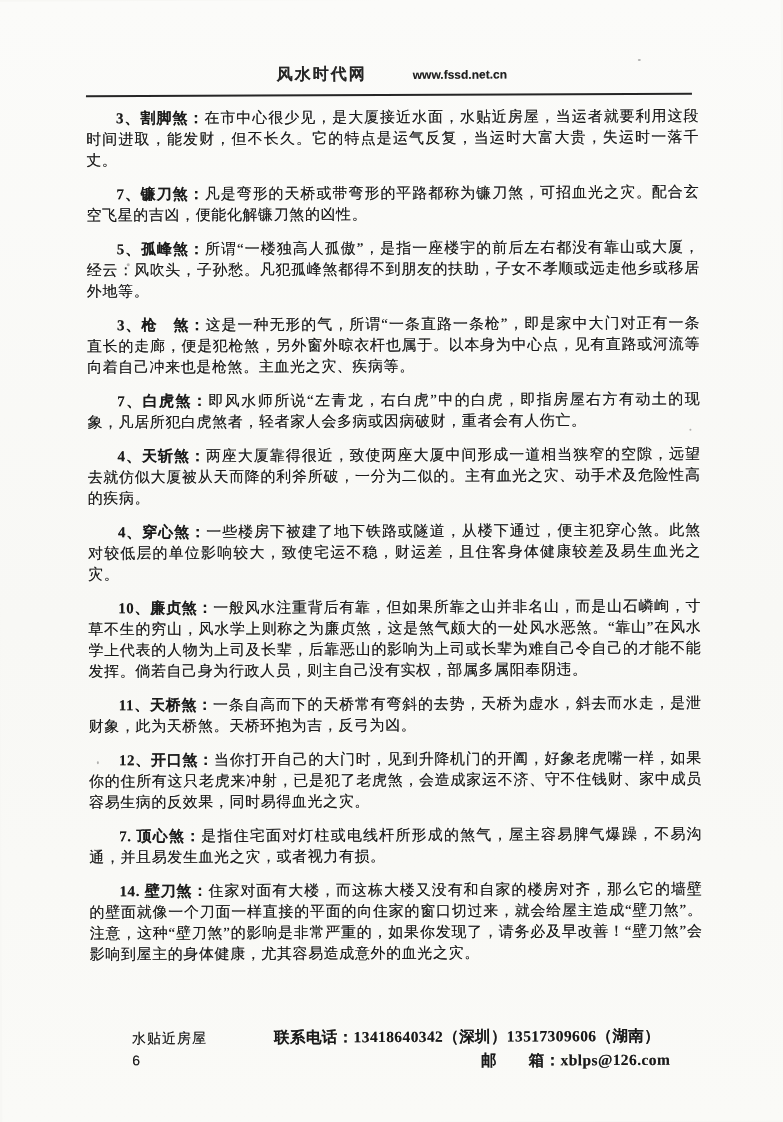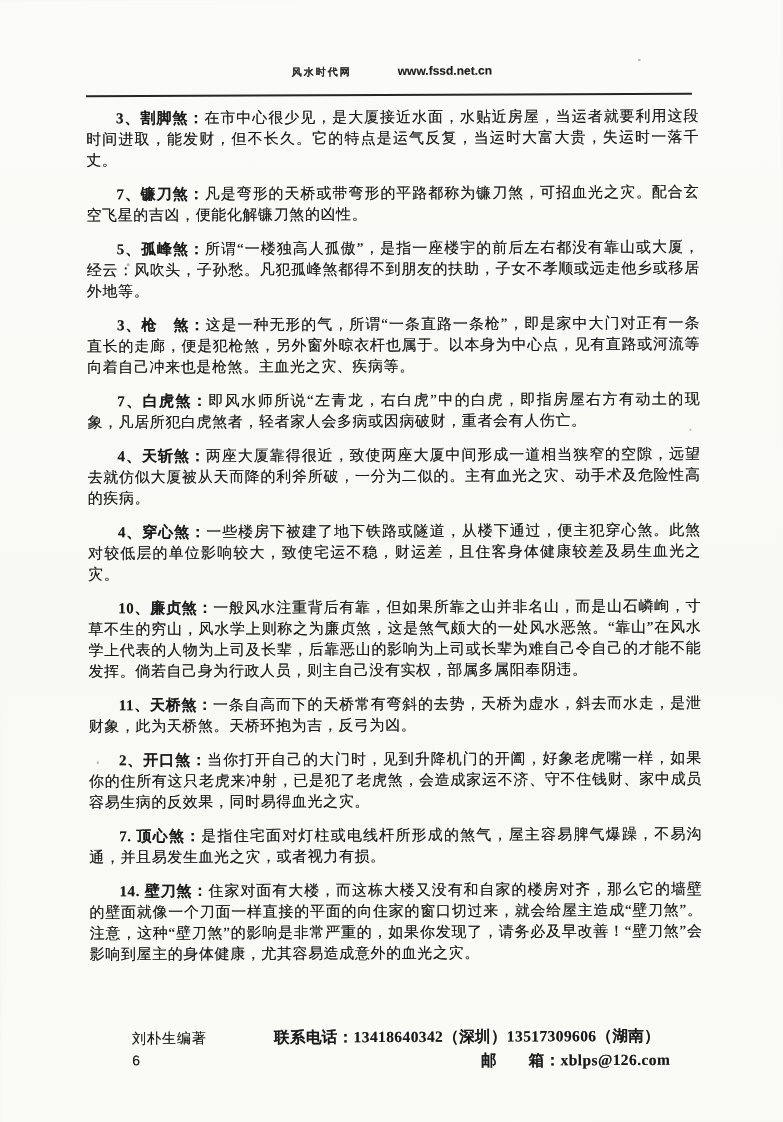--- a/index.html
+++ b/index.html
@@ -15,21 +15,21 @@
     background: linear-gradient(180deg, #fbfbf9 0%, #f8f8f5 55%, #fafaf7 100%);
     color: #1c1c1c;
     transform: rotate(-0.25deg);
   }
   
   .header {
     position: absolute; top: 64px; left: 90px; width: 608px;
     display: flex; justify-content: center; align-items: baseline; gap: 46px;
   }
   .site-name {
-    font-size: 10px; letter-spacing: 2px; font-weight: 600;
+    font-size: 16px; letter-spacing: 2px; font-weight: 600;
     color: #262626; text-shadow: 0 0 0.6px rgba(30,30,30,.55);
   }
   .site-url {
     font-family: "Liberation Sans", sans-serif;
     font-size: 12px; font-weight: bold; color: #1f1f1f;
     text-shadow: 0 0 0.6px rgba(30,30,30,.5);
   }
   .header-rule {
     position: absolute; top: 94px; left: 88px; width: 606px; height: 0;
     border-top: 2.5px solid #262626;
@@ -81,27 +81,27 @@
   <div class="content">
     <p class="para"><b class="lbl">3、割脚煞：</b><span>在市中心很少见，是大厦接近水面，水贴近房屋，当运者就要利用这段时间进取，能发财，但不长久。它的特点是运气反复，当运时大富大贵，失运时一落千丈。</span></p>
     <p class="para"><b class="lbl">7、镰刀煞：</b><span>凡是弯形的天桥或带弯形的平路都称为镰刀煞，可招血光之灾。配合玄空飞星的吉凶，便能化解镰刀煞的凶性。</span></p>
     <p class="para"><b class="lbl">5、孤峰煞：</b><span>所谓“一楼独高人孤傲”，是指一座楼宇的前后左右都没有靠山或大厦，经云：风吹头，子孙愁。凡犯孤峰煞都得不到朋友的扶助，子女不孝顺或远走他乡或移居外地等。</span></p>
     <p class="para"><b class="lbl">3、枪　煞：</b><span>这是一种无形的气，所谓“一条直路一条枪”，即是家中大门对正有一条直长的走廊，便是犯枪煞，另外窗外晾衣杆也属于。以本身为中心点，见有直路或河流等向着自己冲来也是枪煞。主血光之灾、疾病等。</span></p>
     <p class="para"><b class="lbl">7、白虎煞：</b><span>即风水师所说“左青龙，右白虎”中的白虎，即指房屋右方有动土的现象，凡居所犯白虎煞者，轻者家人会多病或因病破财，重者会有人伤亡。</span></p>
     <p class="para"><b class="lbl">4、天斩煞：</b><span>两座大厦靠得很近，致使两座大厦中间形成一道相当狭窄的空隙，远望去就仿似大厦被从天而降的利斧所破，一分为二似的。主有血光之灾、动手术及危险性高的疾病。</span></p>
     <p class="para"><b class="lbl">4、穿心煞：</b><span>一些楼房下被建了地下铁路或隧道，从楼下通过，便主犯穿心煞。此煞对较低层的单位影响较大，致使宅运不稳，财运差，且住客身体健康较差及易生血光之灾。</span></p>
     <p class="para"><b class="lbl">10、廉贞煞：</b><span>一般风水注重背后有靠，但如果所靠之山并非名山，而是山石嶙峋，寸草不生的穷山，风水学上则称之为廉贞煞，这是煞气颇大的一处风水恶煞。“靠山”在风水学上代表的人物为上司及长辈，后靠恶山的影响为上司或长辈为难自己令自己的才能不能发挥。倘若自己身为行政人员，则主自己没有实权，部属多属阳奉阴违。</span></p>
     <p class="para"><b class="lbl">11、天桥煞：</b><span>一条自高而下的天桥常有弯斜的去势，天桥为虚水，斜去而水走，是泄财象，此为天桥煞。天桥环抱为吉，反弓为凶。</span></p>
-    <p class="para"><b class="lbl">2、开口煞：</b><span>当你打开自己的大门时，见到升降机门的开阖，好象老虎嘴一样，如果你的住所有这只老虎来冲射，已是犯了老虎煞，会造成家运不济、守不住钱财、家中成员容易生病的反效果，同时易得血光之灾。</span></p>
+    <p class="para"><b class="lbl">12、开口煞：</b><span>当你打开自己的大门时，见到升降机门的开阖，好象老虎嘴一样，如果你的住所有这只老虎来冲射，已是犯了老虎煞，会造成家运不济、守不住钱财、家中成员容易生病的反效果，同时易得血光之灾。</span></p>
     <p class="para"><b class="lbl">7. 顶心煞：</b><span>是指住宅面对灯柱或电线杆所形成的煞气，屋主容易脾气爆躁，不易沟通，并且易发生血光之灾，或者视力有损。</span></p>
     <p class="para"><b class="lbl">14. 壁刀煞：</b><span>住家对面有大楼，而这栋大楼又没有和自家的楼房对齐，那么它的墙壁的壁面就像一个刀面一样直接的平面的向住家的窗口切过来，就会给屋主造成“壁刀煞”。注意，这种“壁刀煞”的影响是非常严重的，如果你发现了，请务必及早改善！“壁刀煞”会影响到屋主的身体健康，尤其容易造成意外的血光之灾。</span></p>
   </div>
 
   <div class="footer-author">
-    <span>刘朴生编著</span>
+    <span>水贴近房屋</span>
     <span class="pagenum">6</span>
   </div>
 
   <div class="footer-contact">
     <span class="phone-line">联系电话：13418640342（深圳）13517309606（湖南）</span>
     <span class="email-line">邮　　箱：xblps@126.com</span>
   </div>
 
   <span class="speck s1"></span>
   <span class="speck s2"></span>

